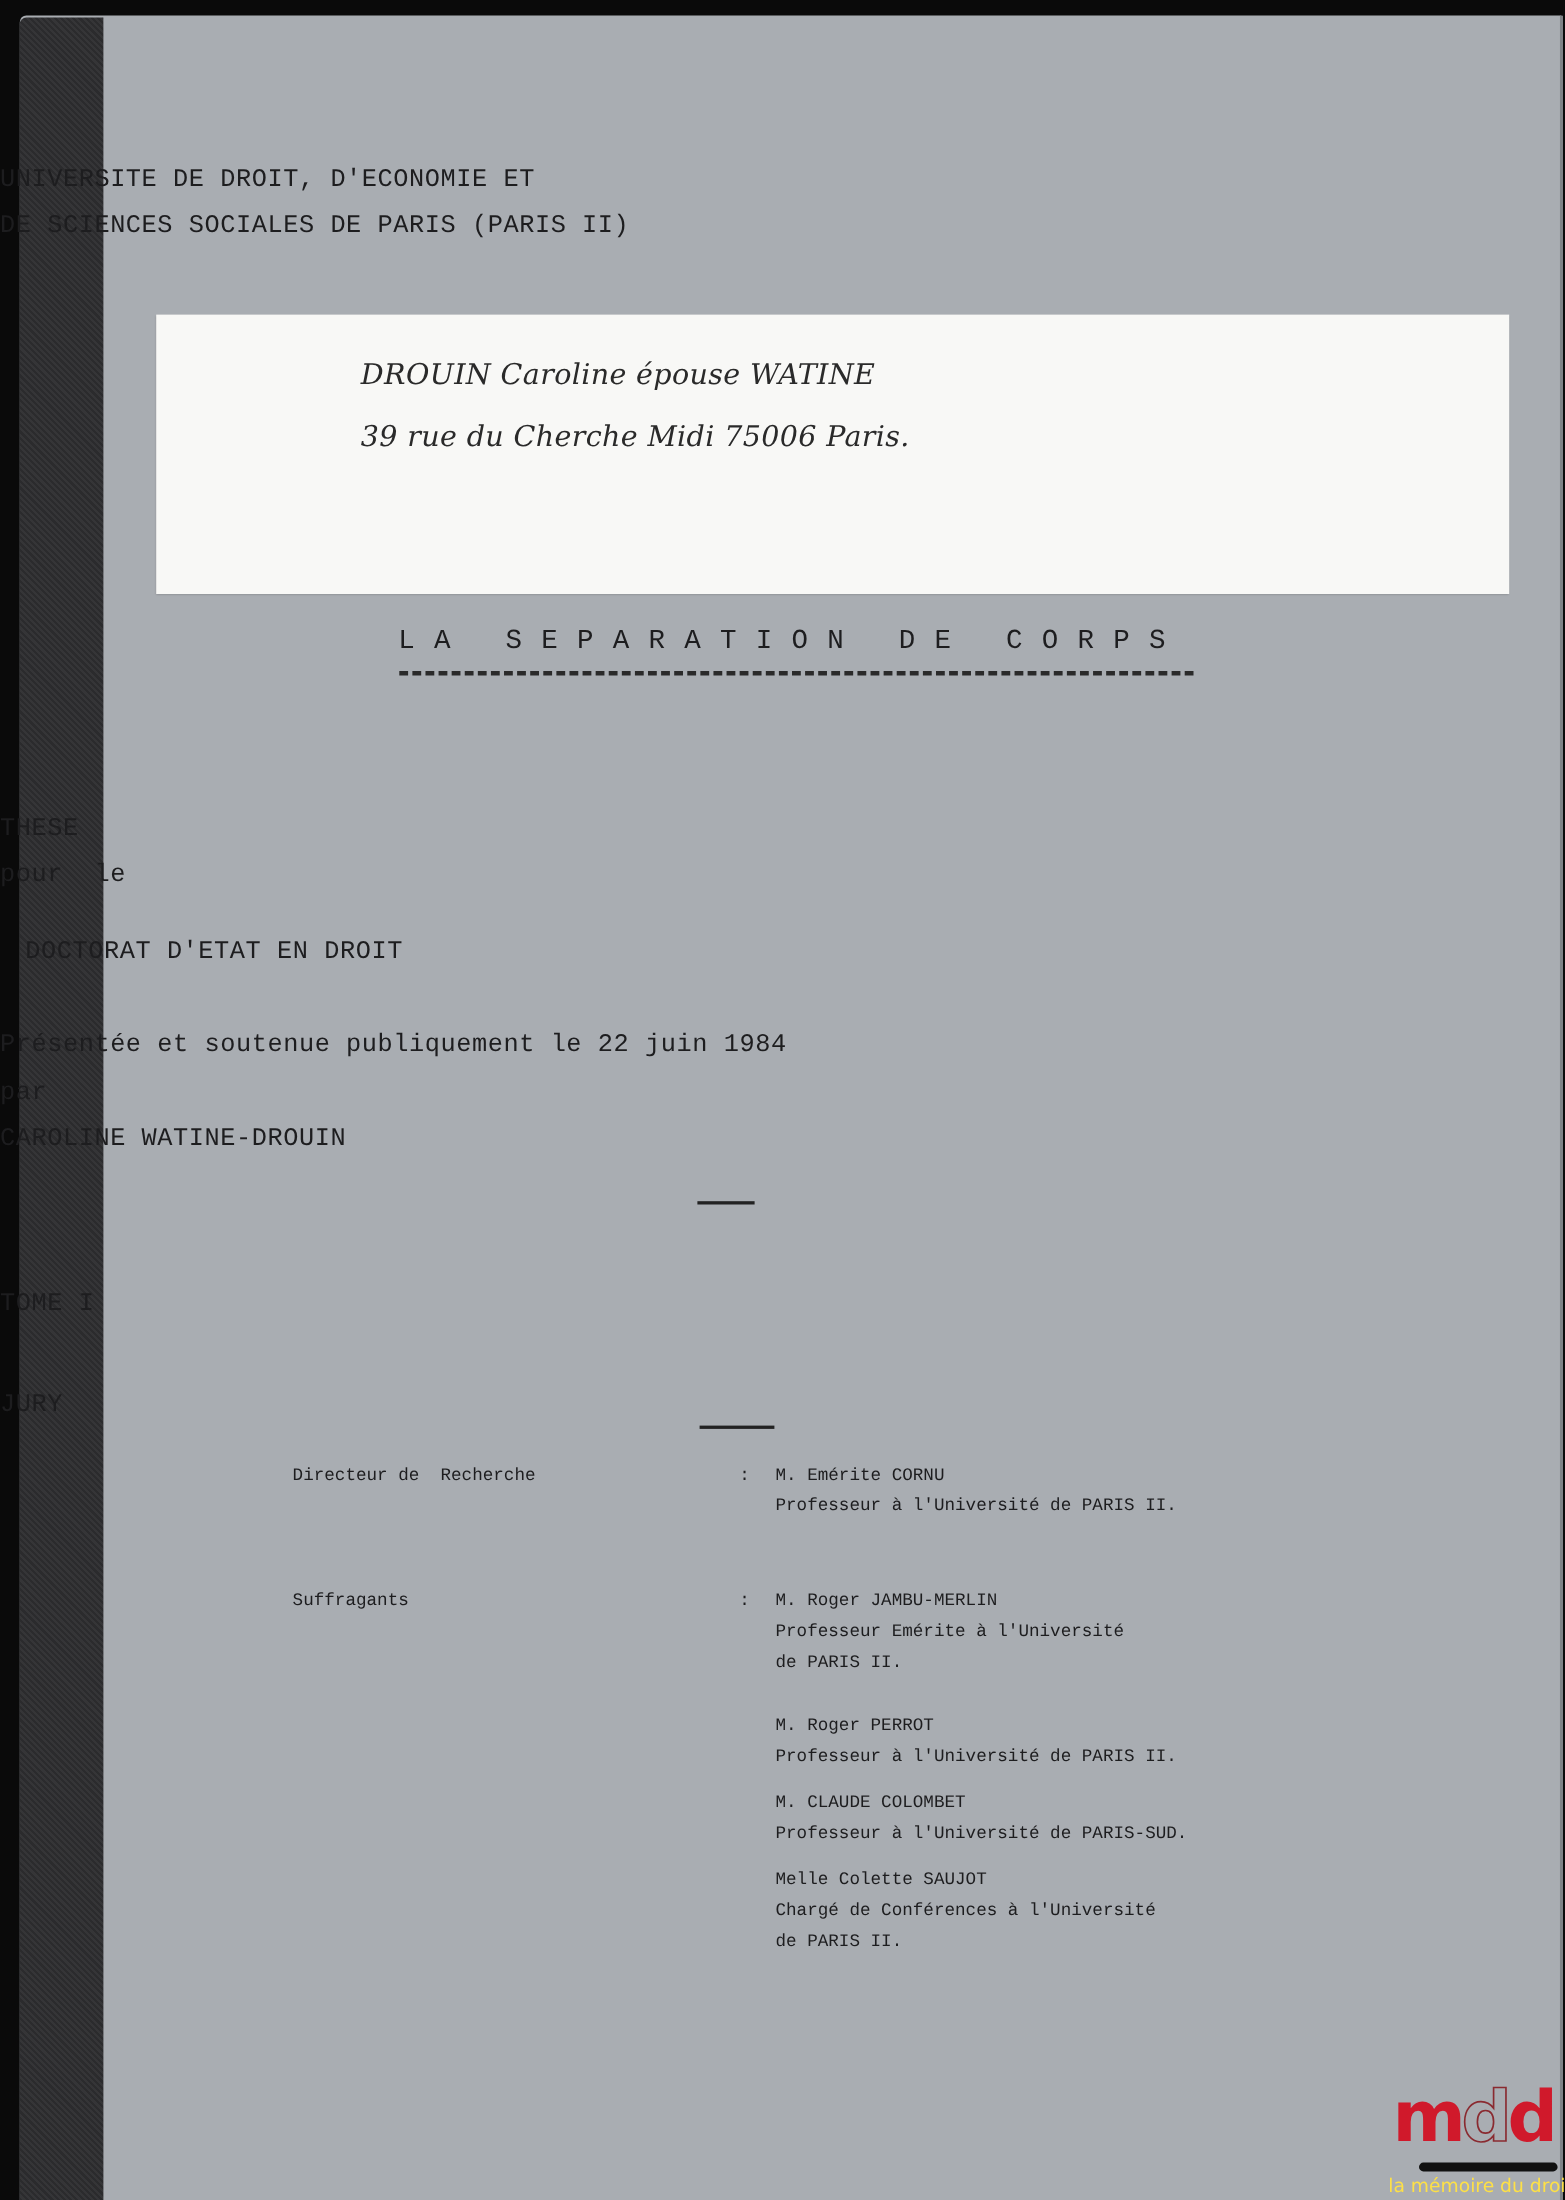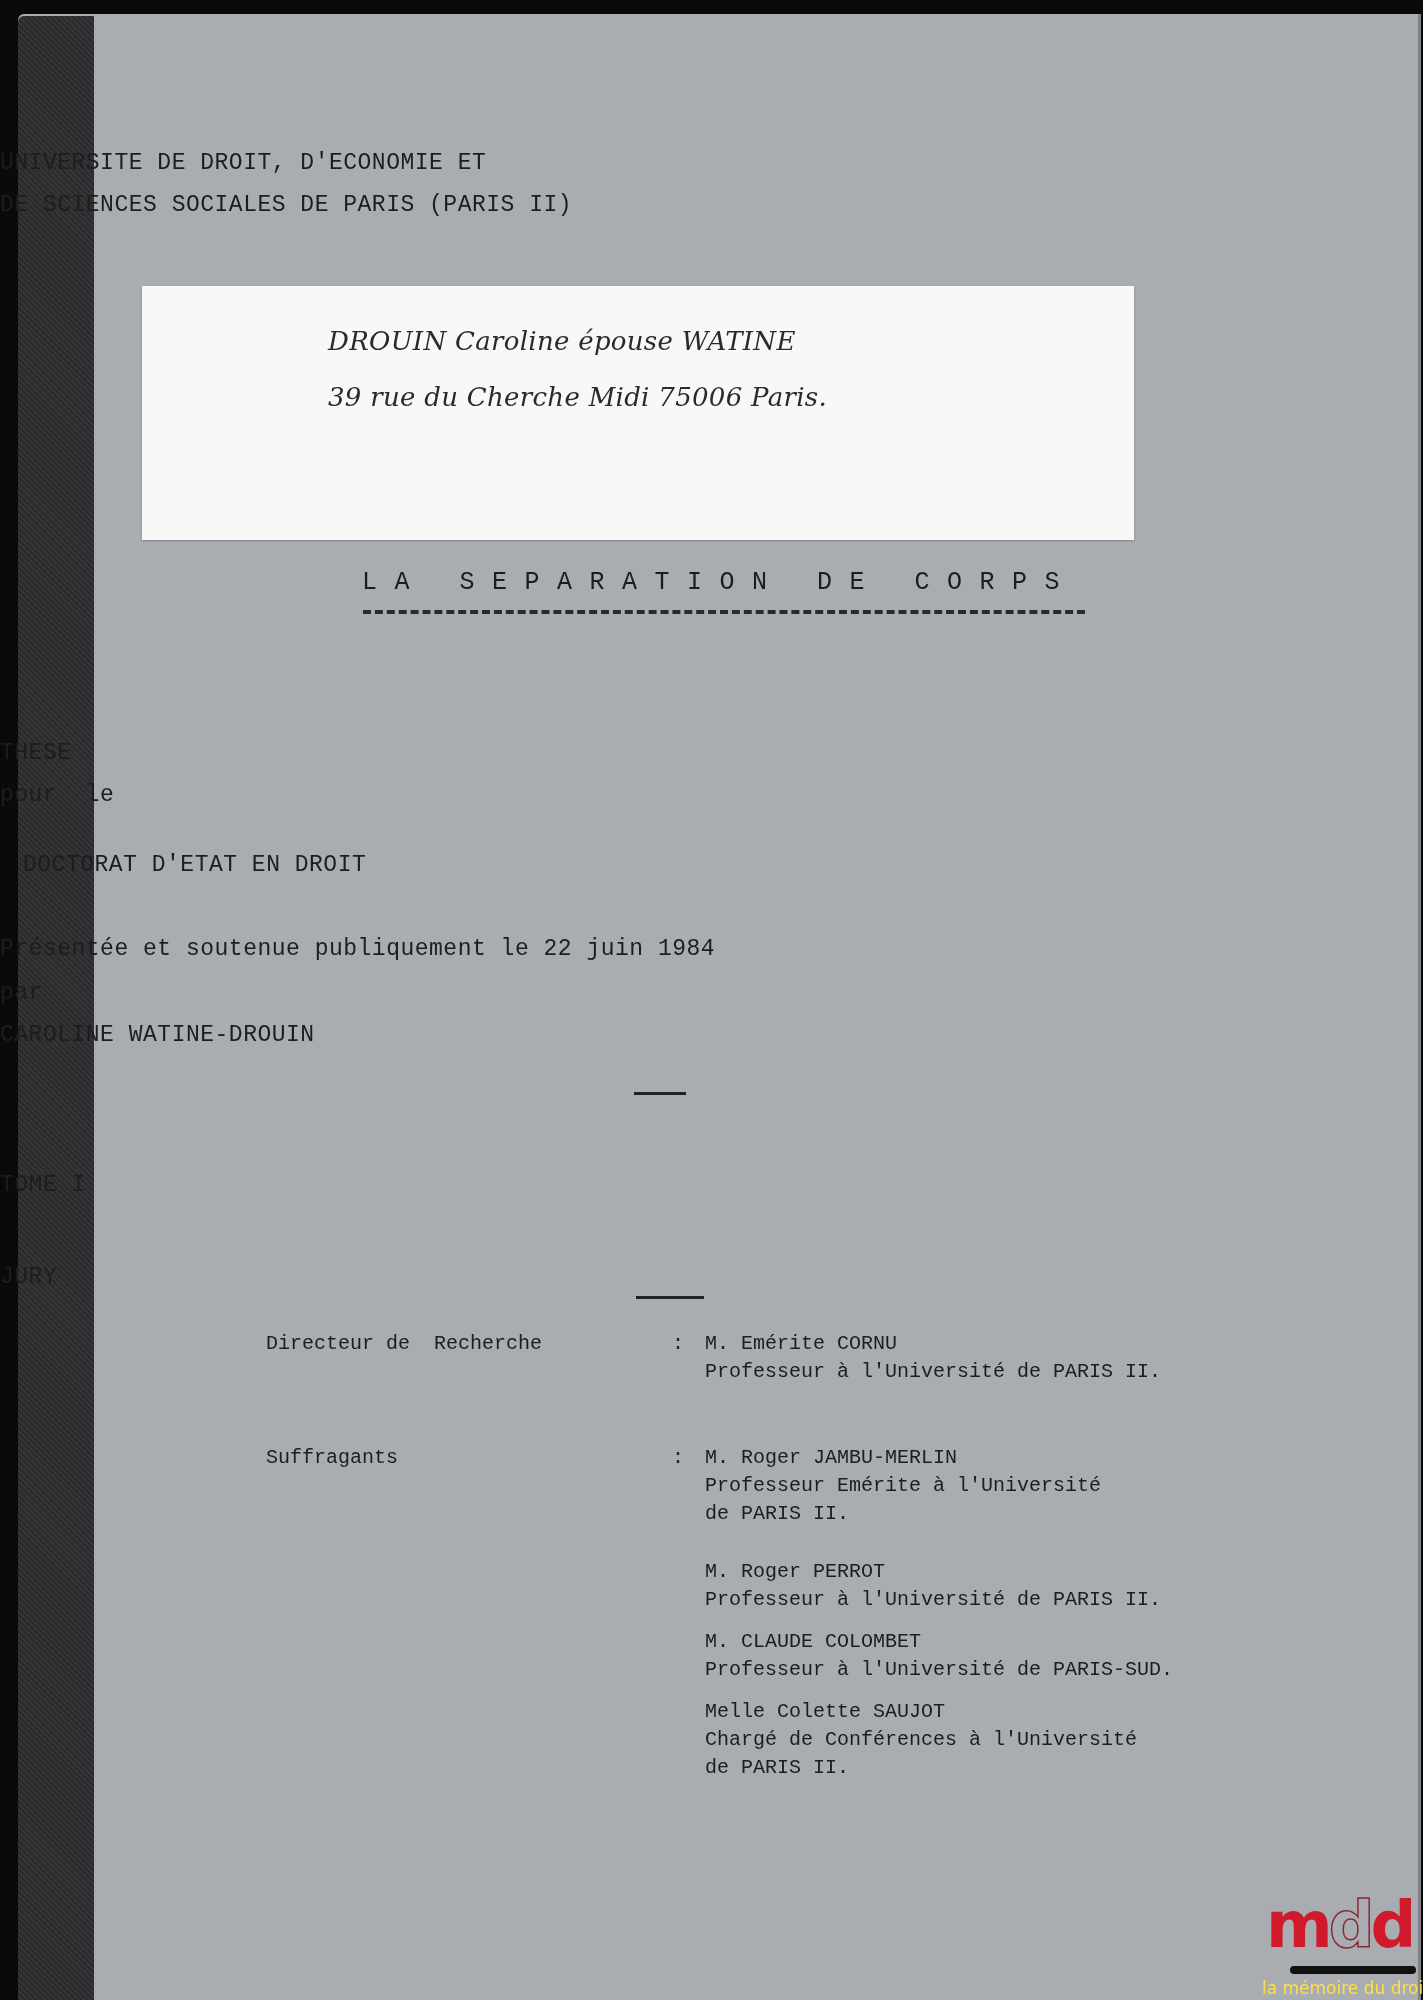--- a/index.html
+++ b/index.html
@@ -16,39 +16,39 @@
       border-right: 3px solid #7f8387;
     }
     .spine {
       position: absolute; left: 18px; top: 16px; width: 76px; height: 1984px;
       background: repeating-linear-gradient(45deg, #2b2b2d 0 2px, #353537 2px 4px);
       border-top-left-radius: 6px;
     }
     .t { position: absolute; white-space: pre; font-size: 23px; letter-spacing: 0.5px; }
     .center { left: 0; width: 1401px; }
     .label-strip {
-      position: absolute; left: 142px; top: 286px; width: 992px; height: 254px;
+      position: absolute; left: 142px; top: 286px; width: 1230px; height: 254px;
       background: #f8f8f6;
       box-shadow: 0 1px 2px rgba(0,0,0,0.25);
     }
     .hand {
       position: absolute; white-space: pre;
       font-family: "DejaVu Serif", serif; font-style: italic;
       font-size: 26px; color: #2a2a2a; letter-spacing: 0.3px;
     }
     .title {
       top: 568px; left: 362px; font-size: 25px; letter-spacing: 17.5px;
     }
     .title-rule {
       position: absolute; left: 363px; top: 610px; width: 722px; height: 0;
       border-top: 4px dashed #2a2a2a;
     }
     .short-rule { position: absolute; left: 634px; top: 1092px; width: 52px; height: 3px; background: #222; }
     .jury-rule { position: absolute; left: 636px; top: 1296px; width: 68px; height: 3px; background: #222; }
-    .jury-row { position: absolute; font-size: 20px; white-space: pre; }
+    .jury-row { position: absolute; font-size: 16px; white-space: pre; }
     .logo { position: absolute; left: 1262px; top: 1894px; width: 160px; height: 106px; }
     .logo-letters {
       position: absolute; left: 4px; top: -6px; font-family: "DejaVu Sans", sans-serif;
       font-size: 64px; font-weight: bold; letter-spacing: -4px; color: #d0192b;
     }
     .logo-letters .mid { color: transparent; -webkit-text-stroke: 1.5px #8a2a30; }
     .logo-bar { position: absolute; left: 28px; top: 72px; width: 126px; height: 8px; border-radius: 4px; background: #111; }
     .logo-tag {
       position: absolute; left: 0; top: 84px; font-family: "DejaVu Sans", sans-serif;
       font-size: 17px; color: #fde047; white-space: nowrap;

